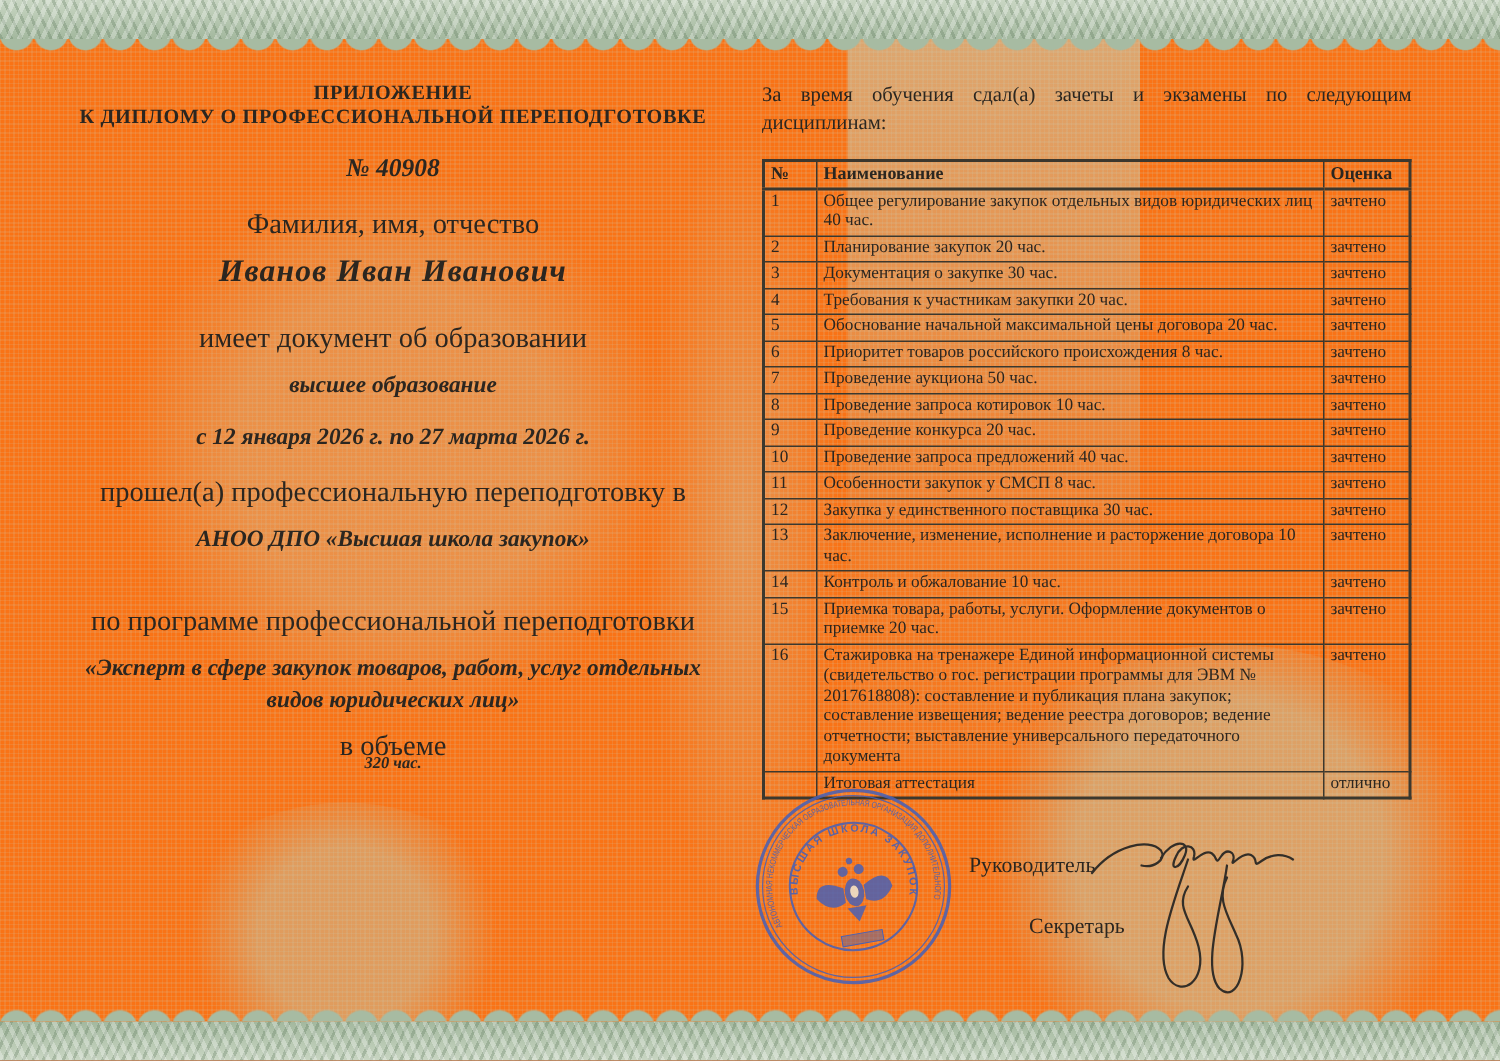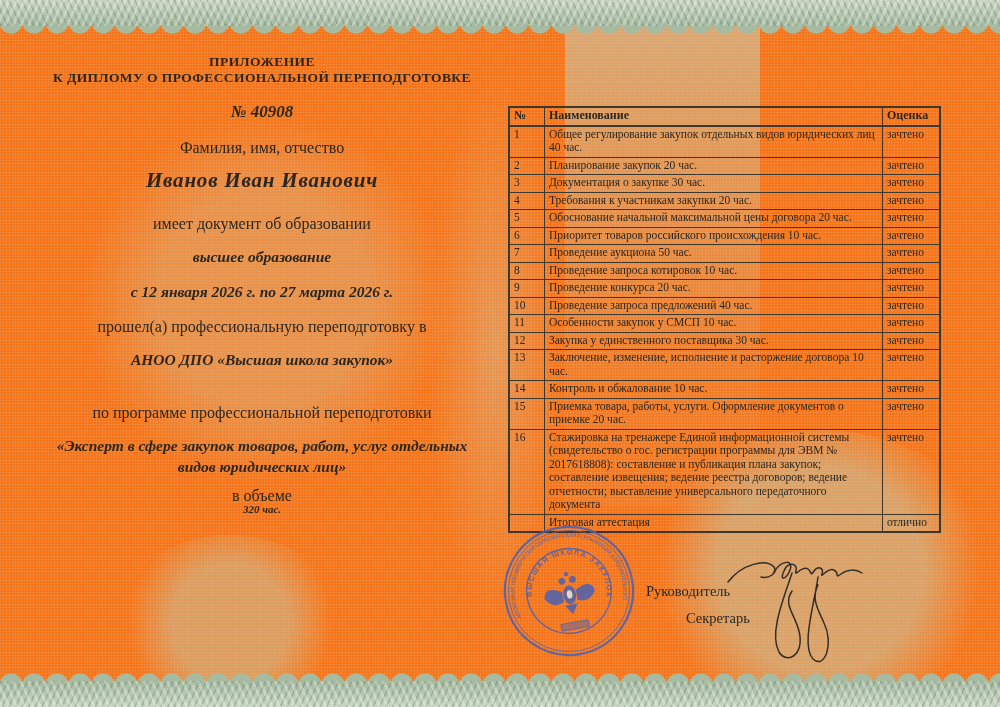--- a/index.html
+++ b/index.html
@@ -39,21 +39,21 @@
   #wm-gear{left:640px;top:430px;width:360px;height:280px;
     background:radial-gradient(circle, rgba(193,206,181,0.50) 0 45%, rgba(193,206,181,0) 70%);}
   #wm-star{left:115px;top:535px;width:230px;height:175px;
     background:radial-gradient(circle, rgba(193,206,181,0.45) 0 40%, rgba(193,206,181,0) 70%);}
   #wm-seam{left:430px;top:80px;width:130px;height:540px;border-radius:40%;
     background:radial-gradient(ellipse, rgba(203,214,192,0.35), transparent 70%);}
   
   .lline{position:absolute;left:52px;width:420px;text-align:center;z-index:2;}
   .b{font-weight:bold;}
   .bi{font-weight:bold;font-style:italic;}
-  .fs13{font-size:16px;}
+  .fs13{font-size:19px;}
   .fs15{font-size:15.5px;}
   .title{font-size:13.5px;letter-spacing:0.4px;}
   .fio{font-size:21px;letter-spacing:0.8px;}
   .prog{line-height:21px;}
   
   .intro{position:absolute;left:508px;top:53px;width:433px;font-size:13.8px;line-height:19px;z-index:2;}
   .intro .l1{text-align:justify;-moz-text-align-last:justify;text-align-last:justify;}
   .disc-table{
     position:absolute;left:508px;top:106px;width:433px;z-index:2;
     border-collapse:collapse;border:2px solid #3c382e;
@@ -62,21 +62,21 @@
   .disc-table th,.disc-table td{
     border:1px solid #3c382e;padding:1px 4px 2px 4px;
     vertical-align:top;text-align:left;font-weight:normal;
   }
   .disc-table th{font-weight:bold;font-size:12px;border-bottom:2px solid #3c382e;}
   .disc-table .c-num{width:26px;}
   .disc-table .c-grade{width:48px;}
   
   .stamp{position:absolute;left:500px;top:522px;width:138px;height:138px;z-index:2;transform:rotate(-10deg);}
   .sig-label{position:absolute;left:646px;font-size:14.5px;z-index:2;}
-  #lbl-head{top:569px;margin-top:14px;}
+  #lbl-head{top:569px;}
   #lbl-secr{top:610px;margin-left:40px;}
   .signature{position:absolute;left:722px;top:546px;width:150px;height:124px;z-index:2;}
 </style>
 </head>
 <body>
 
 <div class="page">
 
   <div class="band band-top"></div>
   <div class="band band-bottom"></div>
@@ -95,20 +95,24 @@
   <div class="lline bi fs15" style="top:248px">высшее образование</div>
   <div class="lline fs13" style="top:215px">имеет документ об образовании</div>
   <div class="lline bi fs15" style="top:283px">с 12 января 2026 г. по 27 марта 2026 г.</div>
   <div class="lline bi fs15" style="top:351px">АНОО ДПО «Высшая школа закупок»</div>
   <div class="lline fs13" style="top:318px">прошел(а) профессиональную переподготовку в</div>
   <div class="lline fs13" style="top:404px">по программе профессиональной переподготовки</div>
   <div class="lline bi fs15 prog" style="top:435px">«Эксперт в сфере закупок товаров, работ, услуг отдельных видов юридических лиц»</div>
   <div class="lline fs13" style="top:487px">в объеме</div>
   <div class="lline bi" style="top:503px;font-size:11px">320 час.</div>
 
+  <div class="intro">
+    <div class="l1">За время обучения сдал(а) зачеты и экзамены по следующим</div>
+    <div>дисциплинам:</div>
+  </div>
 
   <table class="disc-table">
     <thead>
       <tr>
         <th class="c-num">№</th>
         <th>Наименование</th>
         <th class="c-grade">Оценка</th>
       </tr>
     </thead>
     <tbody>
@@ -138,21 +142,21 @@
         </tr>
 
         <tr>
           <td class="c-num">5</td>
           <td>Обоснование начальной максимальной цены договора 20 час.</td>
           <td class="c-grade">зачтено</td>
         </tr>
 
         <tr>
           <td class="c-num">6</td>
-          <td>Приоритет товаров российского происхождения 10 час.</td>
+          <td>Приоритет товаров российского происхождения 8 час.</td>
           <td class="c-grade">зачтено</td>
         </tr>
 
         <tr>
           <td class="c-num">7</td>
           <td>Проведение аукциона 50 час.</td>
           <td class="c-grade">зачтено</td>
         </tr>
 
         <tr>
@@ -168,21 +172,21 @@
         </tr>
 
         <tr>
           <td class="c-num">10</td>
           <td>Проведение запроса предложений 40 час.</td>
           <td class="c-grade">зачтено</td>
         </tr>
 
         <tr>
           <td class="c-num">11</td>
-          <td>Особенности закупок у СМСП 10 час.</td>
+          <td>Особенности закупок у СМСП 8 час.</td>
           <td class="c-grade">зачтено</td>
         </tr>
 
         <tr>
           <td class="c-num">12</td>
           <td>Закупка у единственного поставщика 30 час.</td>
           <td class="c-grade">зачтено</td>
         </tr>
 
         <tr>

